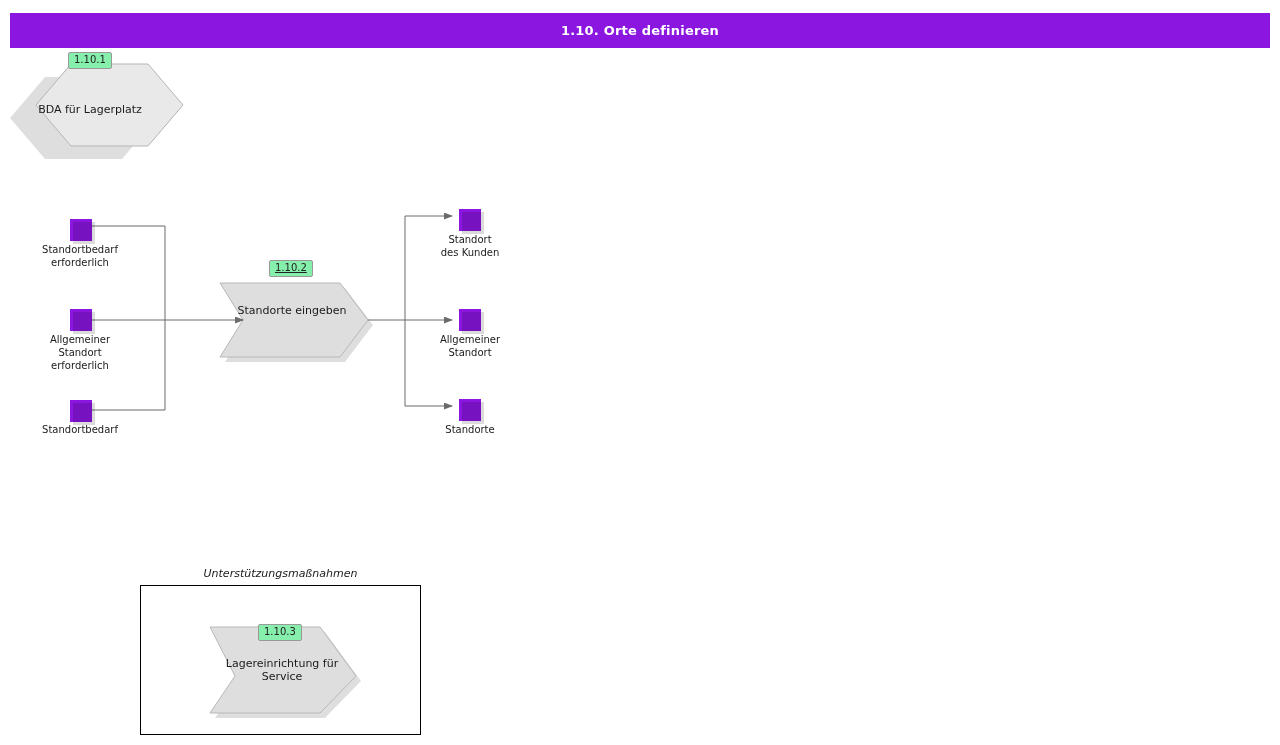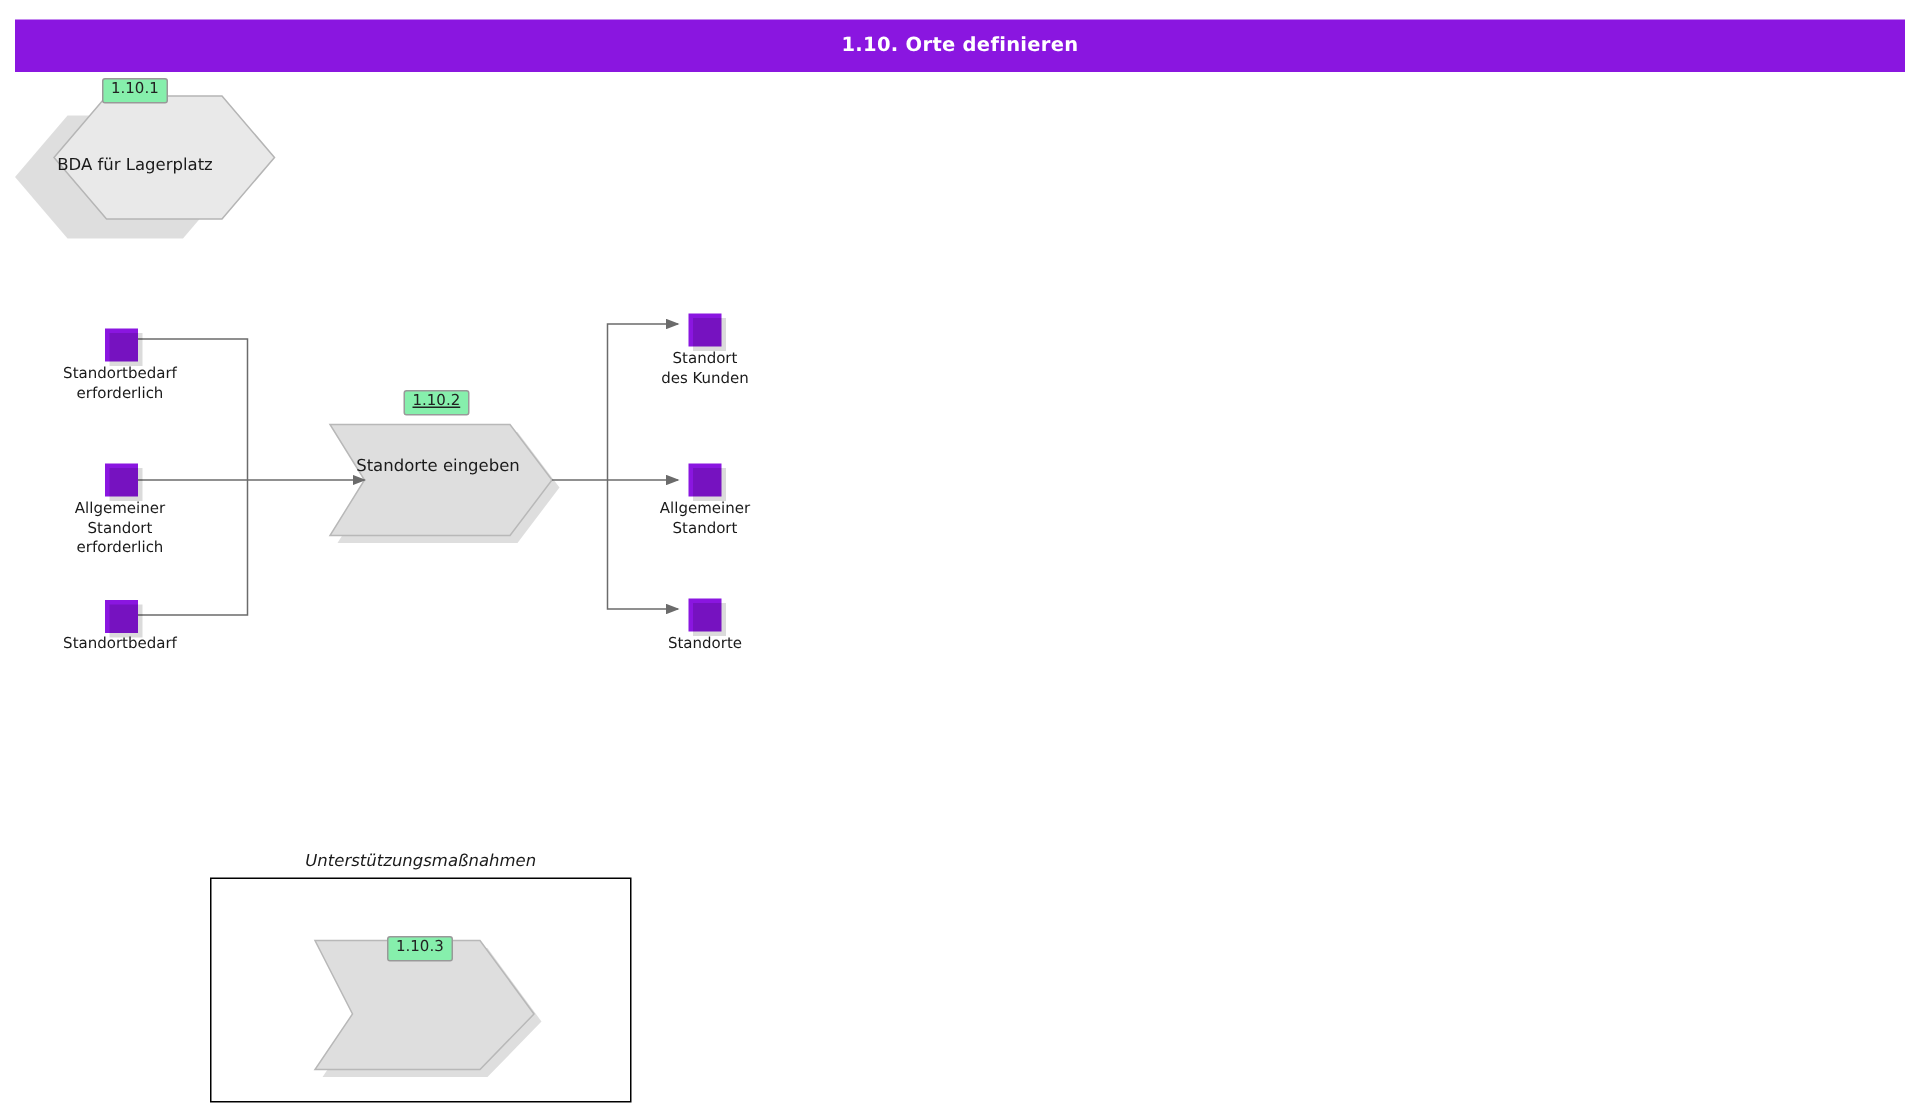--- a/index.html
+++ b/index.html
@@ -187,14 +187,16 @@
   <div class="node-label" style="left:400px; top:333px; width:140px;">Allgemeiner
 Standort</div>
 
   <div class="obj-square" style="left:459px; top:399px;"></div>
   <div class="node-label" style="left:400px; top:423px; width:140px;">Standorte</div>
 
   <div class="group-title" style="left:140px; top:567px; width:281px; text-align:center;font-style:italic;">Unterstützungsmaßnahmen</div>
   <div class="group-box" style="left:140px; top:585px; width:281px; height:150px;"></div>
 
   <div class="badge" style="left:258px; top:612px;margin-top:12px;">1.10.3</div>
+  <div class="shape-label" style="left:196px; top:657px; width:172px;">Lagereinrichtung für
+Service</div>
 
 </div>
 
 </body></html>

